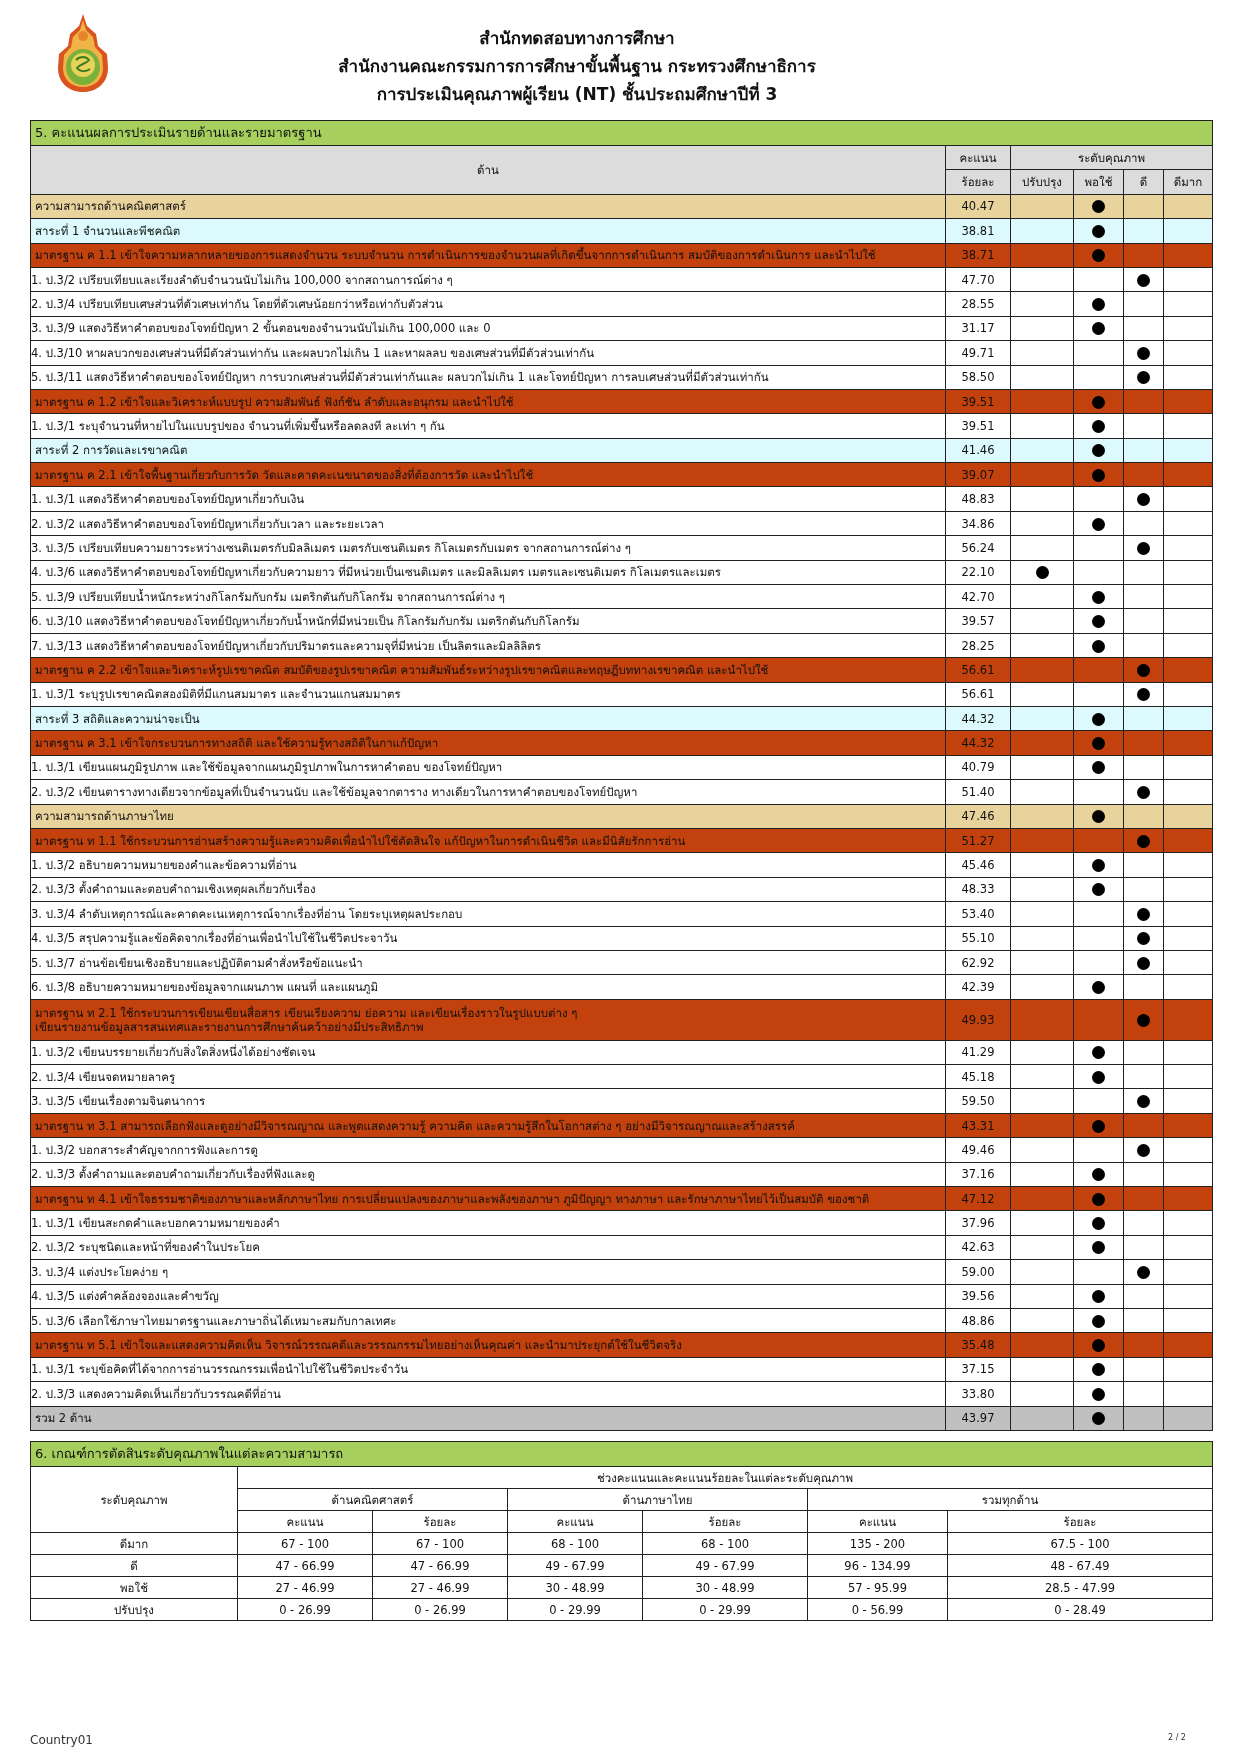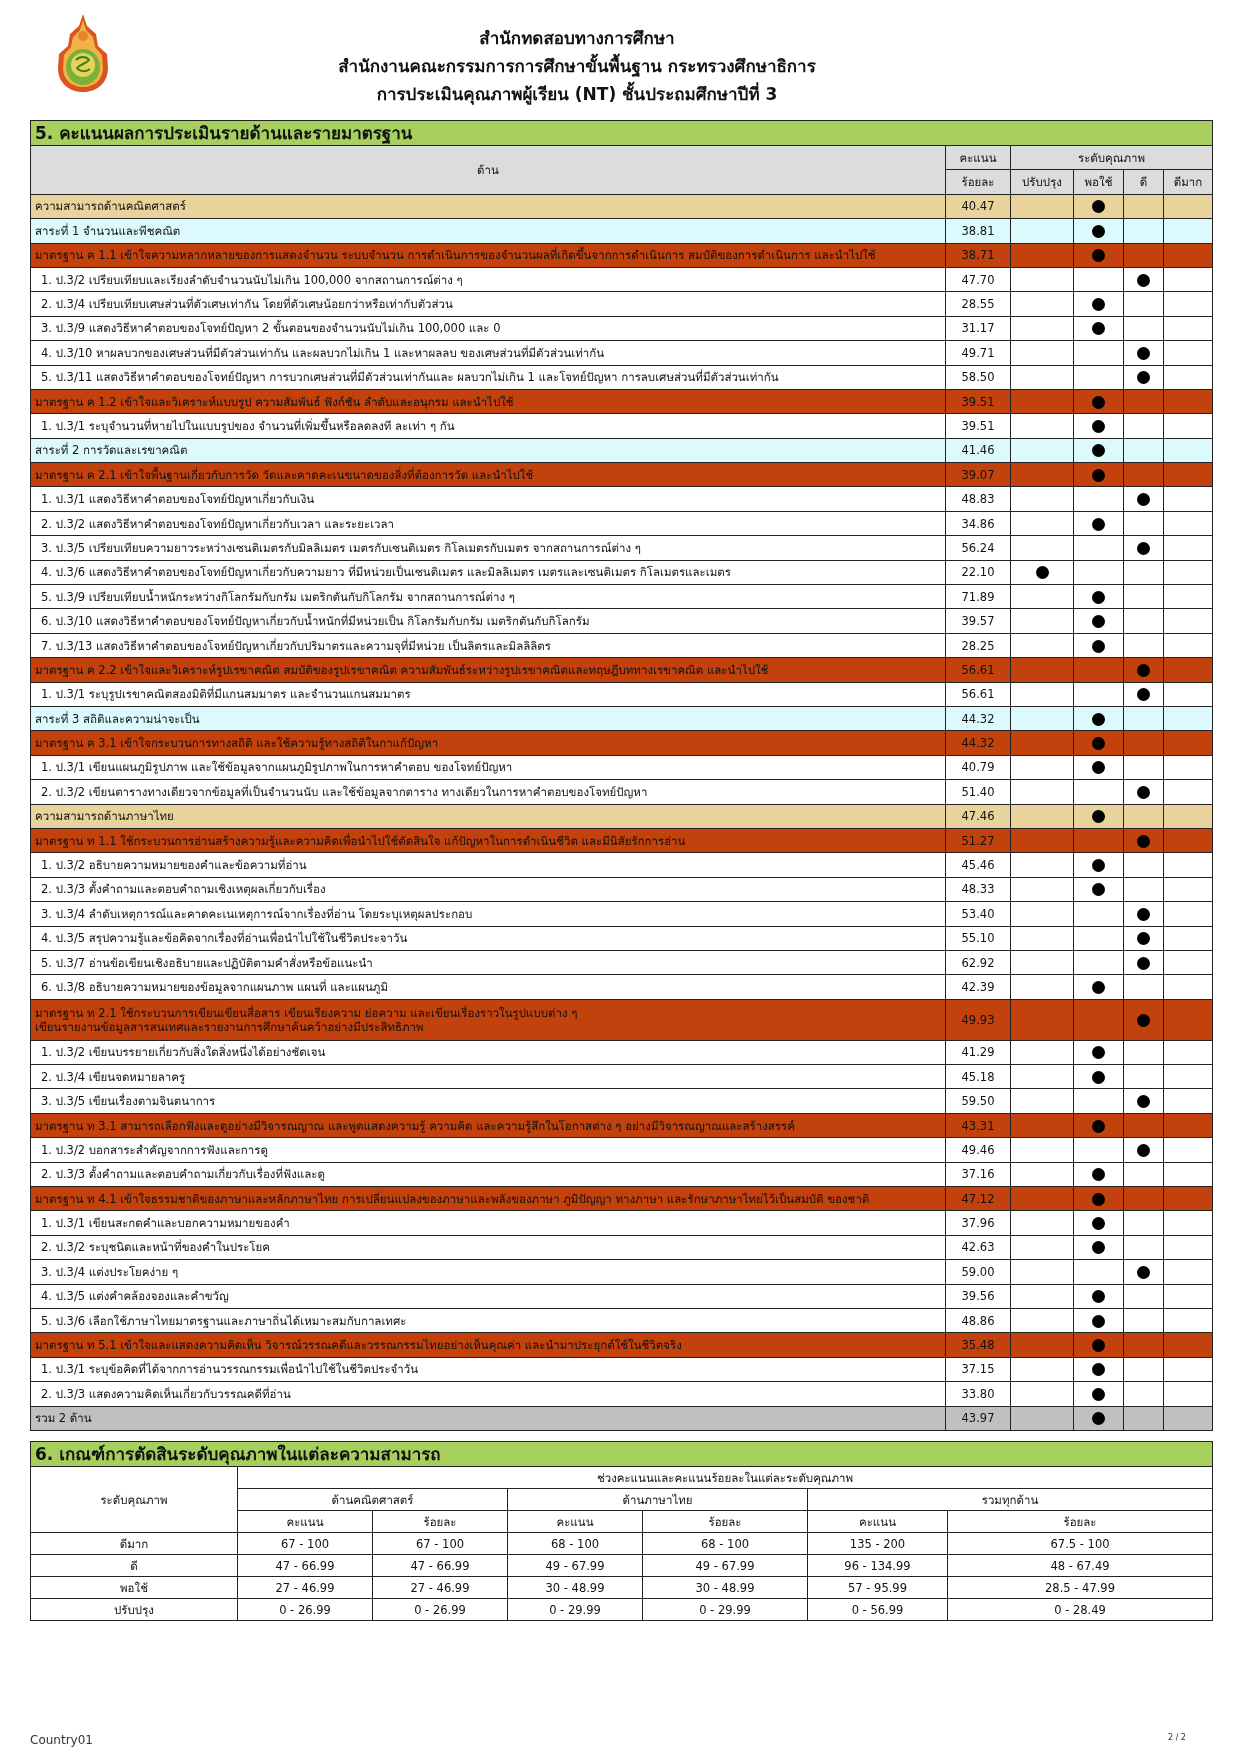--- a/index.html
+++ b/index.html
@@ -3,30 +3,30 @@
 <meta charset="utf-8">
 <style>
   html, body { margin:0; padding:0; background:#fff; }
   body { width:1240px; height:1753px; position:relative; font-family:"DejaVu Sans", sans-serif; color:#111; overflow:hidden; }
   .logo { position:absolute; left:52px; top:12px; width:62px; height:82px; }
   .titles { position:absolute; left:0; width:1050px; top:24px; text-align:center; }
   .titles div { font-size:17px; font-weight:bold; line-height:28px; transform:translateX(52px); }
   table { border-collapse:collapse; table-layout:fixed; position:absolute; left:30px; width:1182px; }
   td, th { border:1px solid #222; padding:0 4px; font-size:11.5px; font-weight:normal; height:23.4px; line-height:14px; overflow:hidden; white-space:nowrap; }
   #main { top:120px; }
-  .sec-head td { background:#a6cf5d; font-weight:bold; font-size:17px; height:24px; }
+  .sec-head td { background:#a6cf5d; font-weight:normal; font-size:13px; height:24px; }
   .col-head th { background:#dcdcdc; text-align:center; }
   .r-aptitude td { background:#e8d39c; }
   .r-strand td { background:#dcfafd; }
   .r-standard td { background:#c2410c; }
   .r-indicator td { background:#fff; }
   .r-total td { background:#c0c0c0; }
   td.score { text-align:center; }
   td.lvl { text-align:center; padding:0; }
-  td.ind { padding-left:10px;margin-left:39px; }
+  td.ind { padding-left:0;margin-left:39px; }
   td.wrap { white-space:normal; height:40px; }
   .dot { display:inline-block; width:13px; height:13px; border-radius:50%; background:#000; vertical-align:middle; }
   #crit { top:1441px; }
   #crit td { text-align:center; background:#fff; height:21px; }
   #crit .sec-head td { text-align:left; background:#a6cf5d; height:24px; }
   .footer-left { position:absolute; left:30px; top:1733px; font-size:12px; color:#333; }
   .footer-right { position:absolute; left:1168px; top:1733px; font-size:8px; color:#333; }
 </style>
 </head>
 <body>
@@ -196,21 +196,21 @@
       <tr class="r-indicator">
         <td class="ind">4. ป.3/6 แสดงวิธีหาคำตอบของโจทย์ปัญหาเกี่ยวกับความยาว ที่มีหน่วยเป็นเซนติเมตร และมิลลิเมตร เมตรและเซนติเมตร กิโลเมตรและเมตร</td>
         <td class="score">22.10</td>
         <td class="lvl"><span class="dot"></span></td>
         <td class="lvl"></td>
         <td class="lvl"></td>
         <td class="lvl"></td>
       </tr>
       <tr class="r-indicator">
         <td class="ind">5. ป.3/9 เปรียบเทียบน้ำหนักระหว่างกิโลกรัมกับกรัม เมตริกตันกับกิโลกรัม จากสถานการณ์ต่าง ๆ</td>
-        <td class="score">71.89</td>
+        <td class="score">42.70</td>
         <td class="lvl"></td>
         <td class="lvl"><span class="dot"></span></td>
         <td class="lvl"></td>
         <td class="lvl"></td>
       </tr>
       <tr class="r-indicator">
         <td class="ind">6. ป.3/10 แสดงวิธีหาคำตอบของโจทย์ปัญหาเกี่ยวกับน้ำหนักที่มีหน่วยเป็น กิโลกรัมกับกรัม เมตริกตันกับกิโลกรัม</td>
         <td class="score">39.57</td>
         <td class="lvl"></td>
         <td class="lvl"><span class="dot"></span></td>

